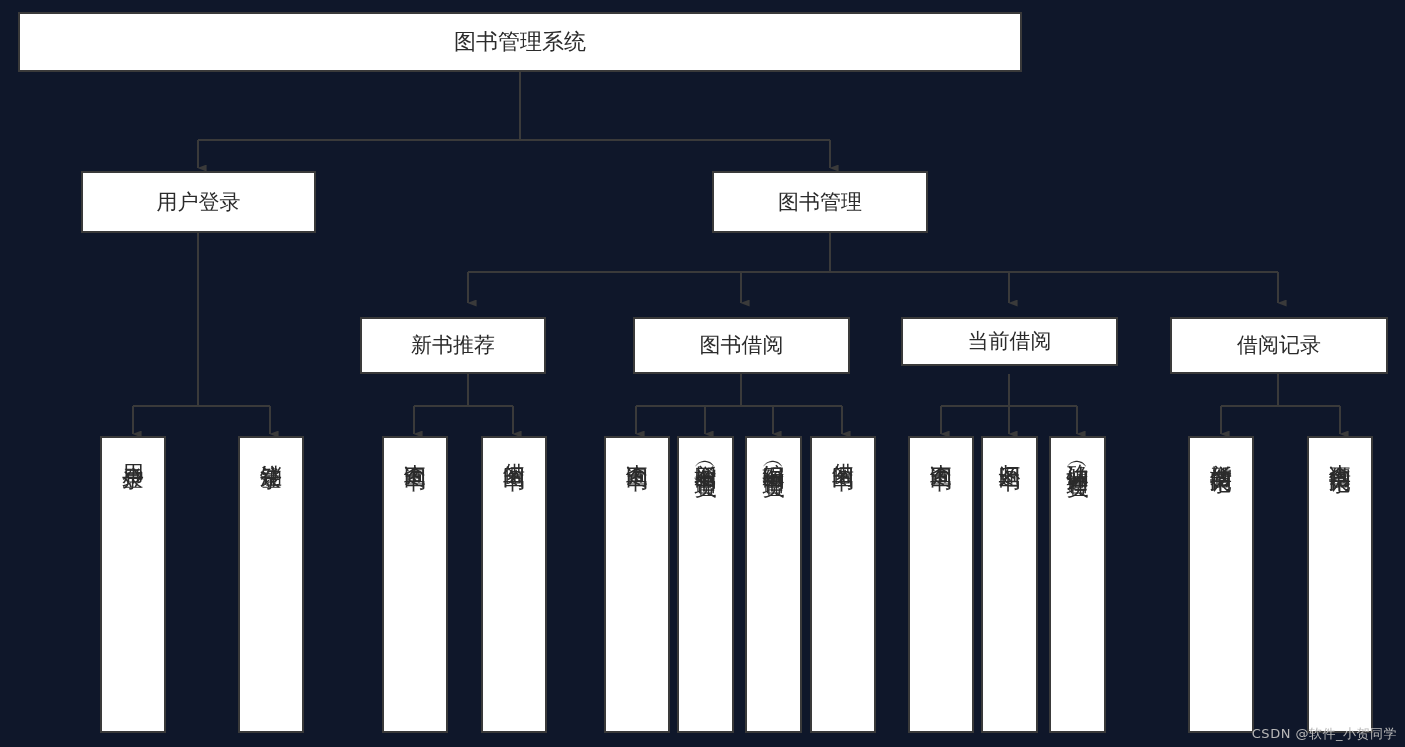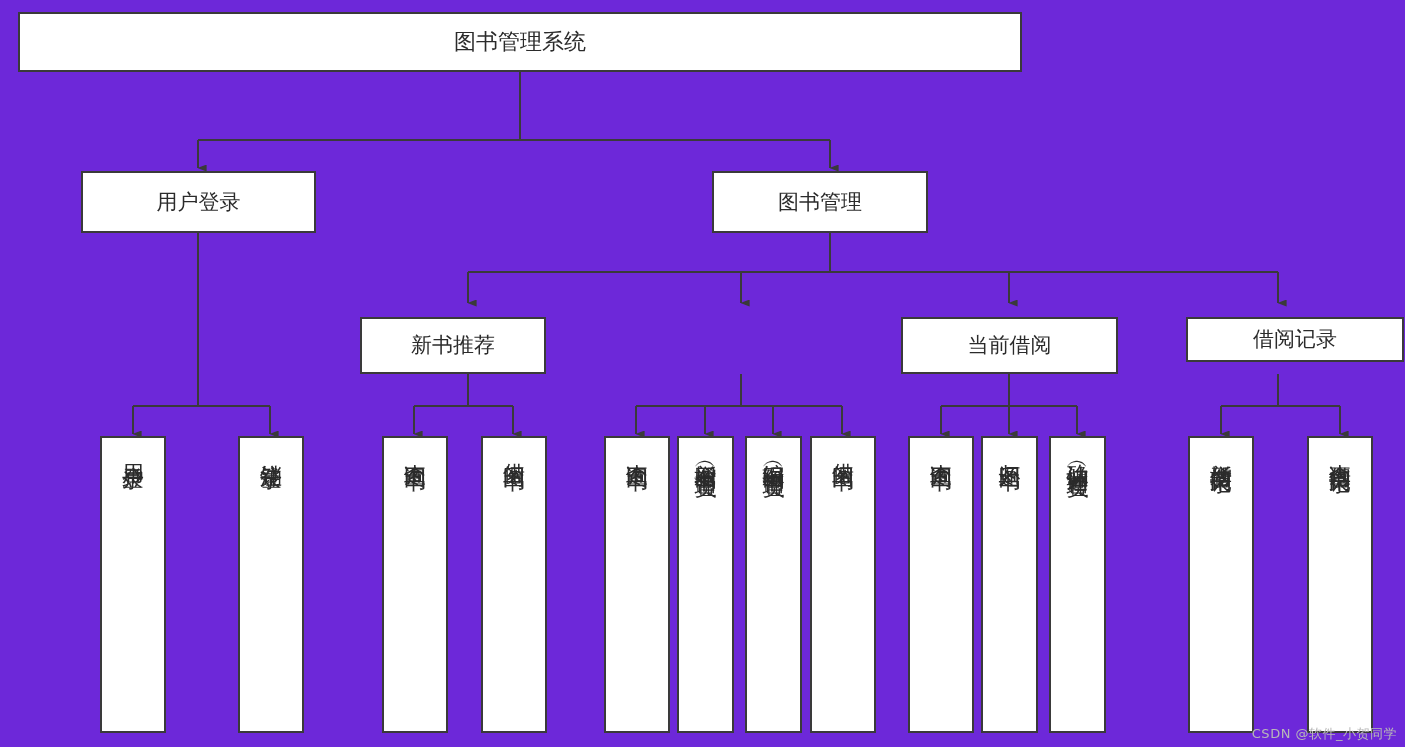--- a/index.html
+++ b/index.html
@@ -8,21 +8,21 @@
     padding: 0;
     background: #ffffff;
   }
   body {
     font-family: "DejaVu Sans", "Liberation Sans", sans-serif;
   }
   #diagram-canvas {
     position: relative;
     width: 1405px;
     height: 747px;
-    background: #6d28d9;
+    background: #0f172a;
     overflow: hidden;
   }
   #connector-layer {
     position: absolute;
     left: 0;
     top: 0;
     width: 1405px;
     height: 747px;
     pointer-events: none;
   }
@@ -137,24 +137,27 @@
   <div class="node horiz" style="left:81px; top:171px; width:235px; height:62px;">
     <span class="node-label">用户登录</span>
   </div>
   <div class="node horiz" style="left:712px; top:171px; width:216px; height:62px;">
     <span class="node-label">图书管理</span>
   </div>
 
   <div class="node horiz" style="left:360px; top:317px; width:186px; height:57px;">
     <span class="node-label">新书推荐</span>
   </div>
-  <div class="node horiz" style="left:901px; top:317px; width:217px; height:57px;">
+  <div class="node horiz" style="left:633px; top:317px; width:217px; height:57px;">
+    <span class="node-label">图书借阅</span>
+  </div>
+  <div class="node horiz" style="left:901px; top:317px; width:217px; height:49px;">
     <span class="node-label">当前借阅</span>
   </div>
-  <div class="node horiz" style="left:1170px; top:317px; width:218px; height:45px;margin-left:16px;">
+  <div class="node horiz" style="left:1170px; top:317px; width:218px; height:57px;">
     <span class="node-label">借阅记录</span>
   </div>
 
   <div class="node vert" style="left:100px; top:436px; width:66px; height:297px;">
     <span class="node-label">用户登录</span>
   </div>
   <div class="node vert" style="left:238px; top:436px; width:66px; height:297px;">
     <span class="node-label">注销登录</span>
   </div>
 

